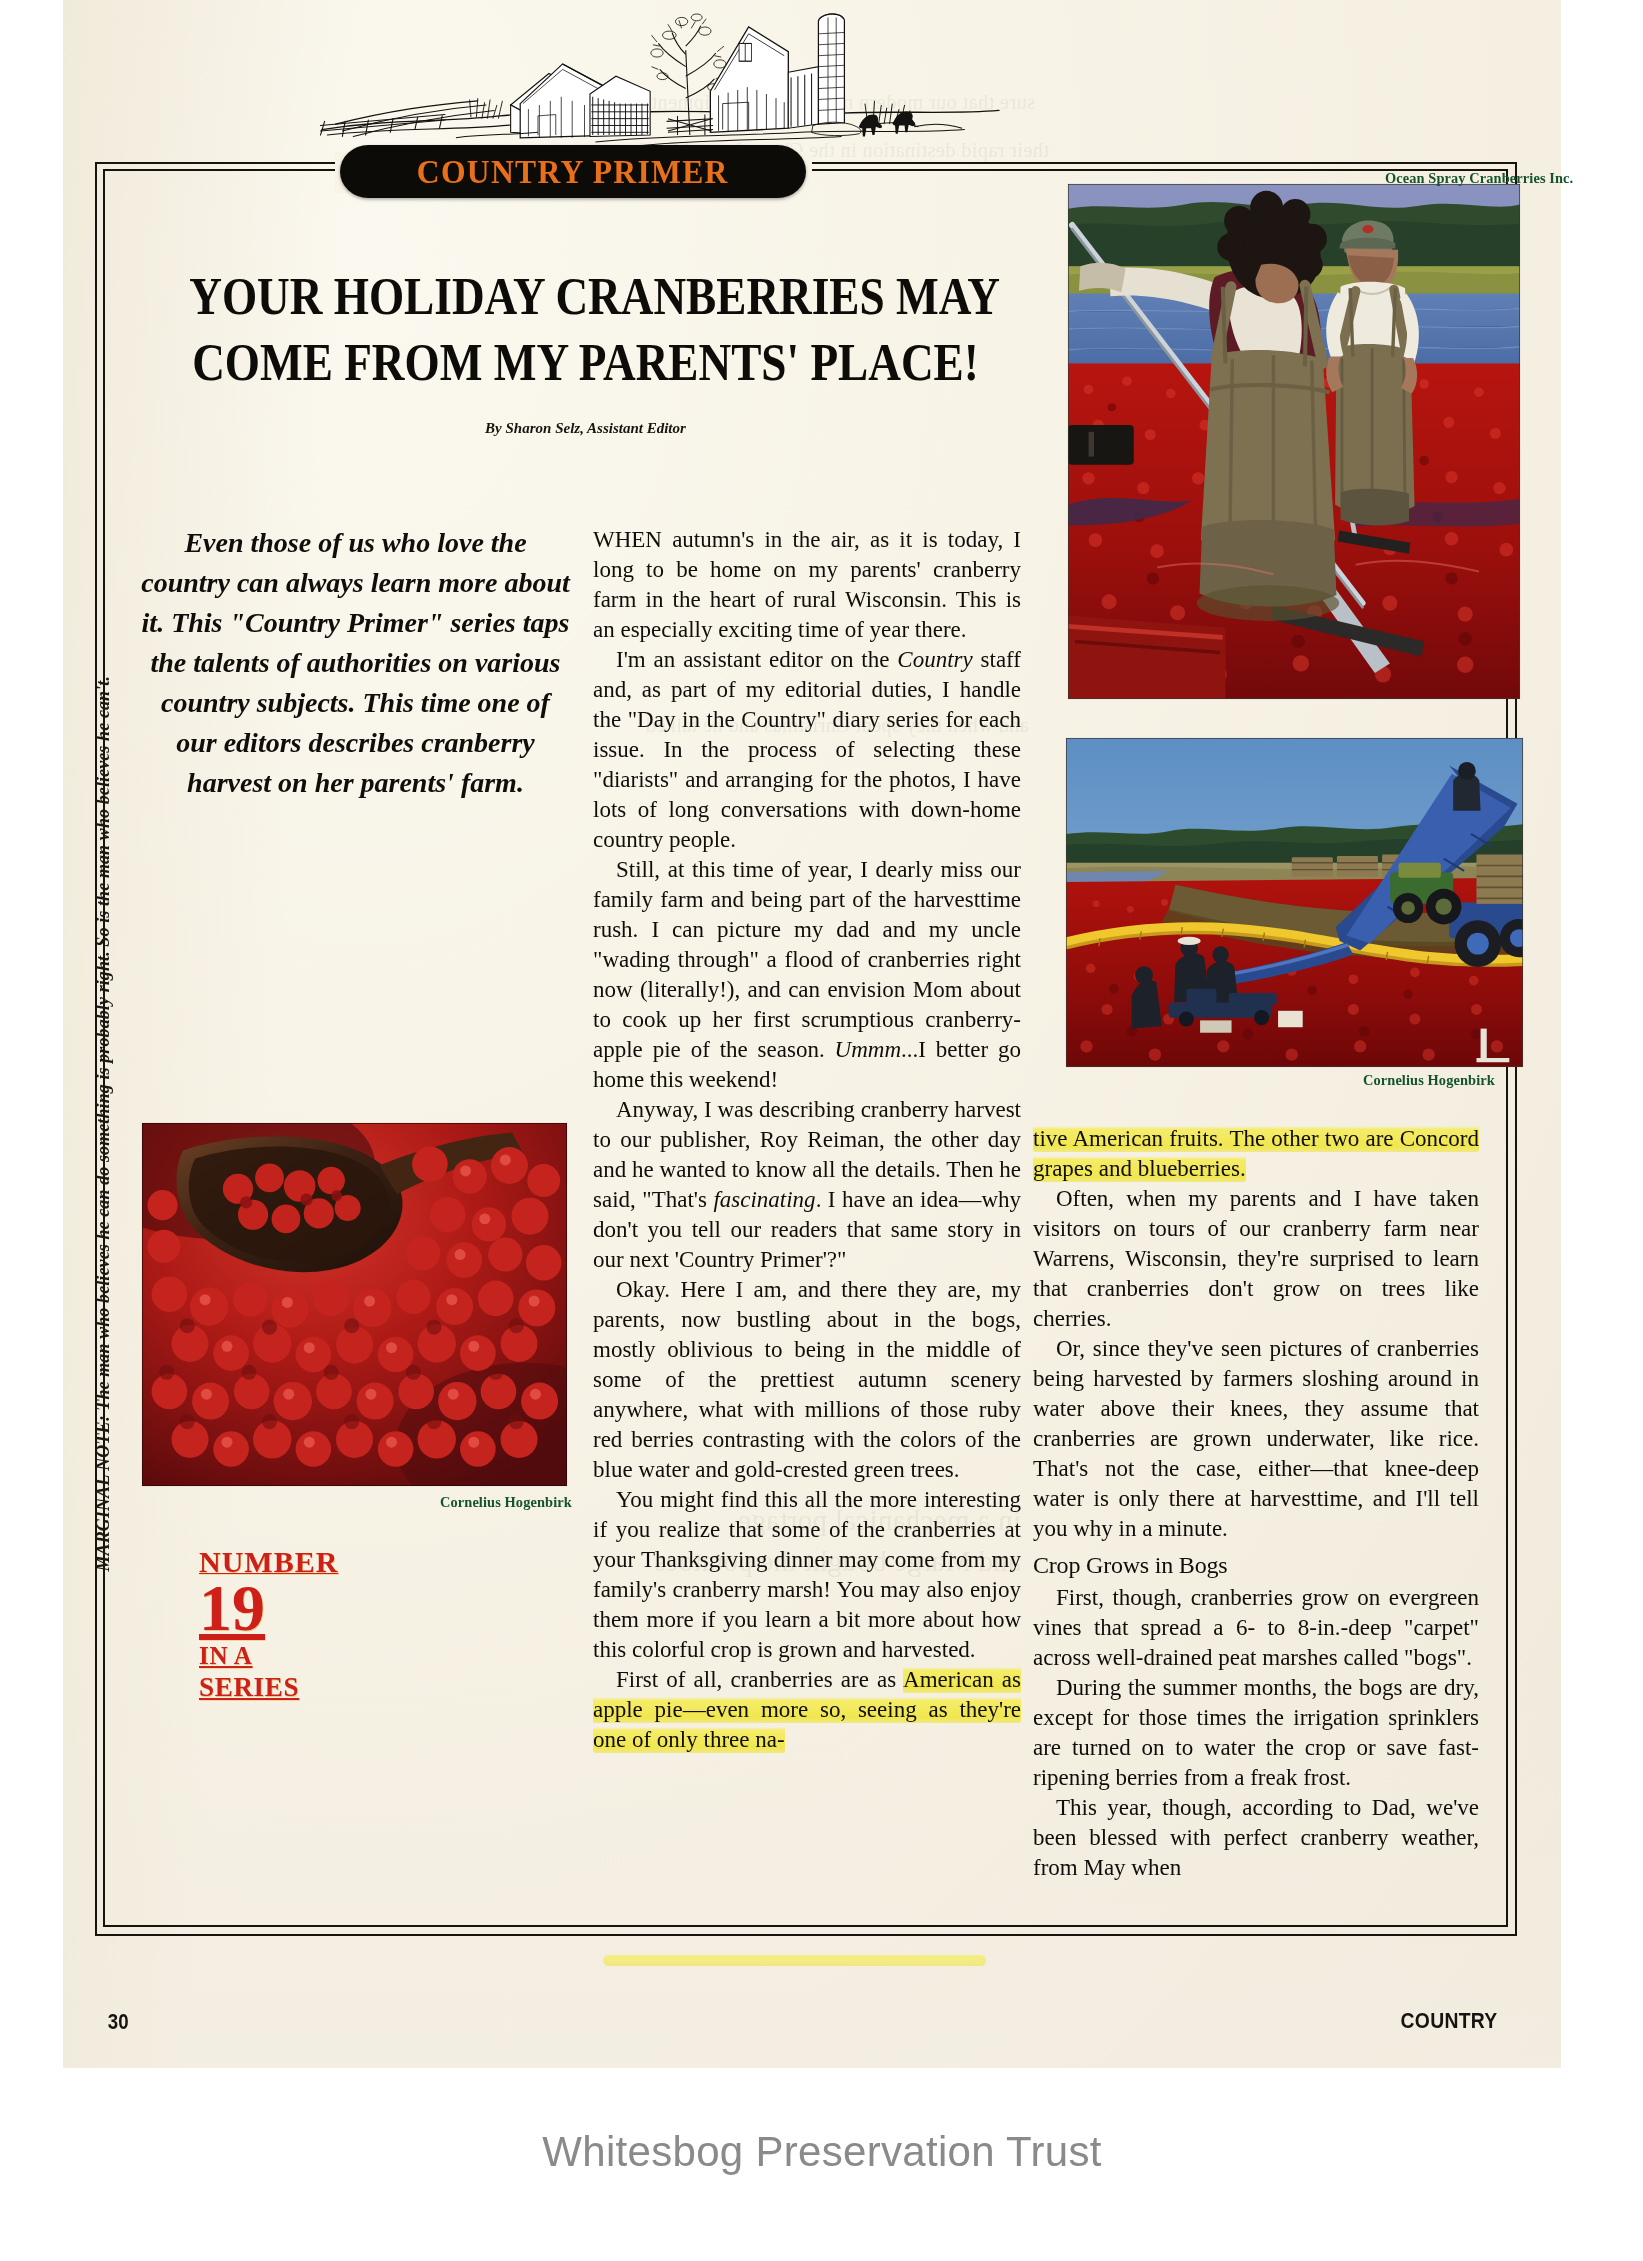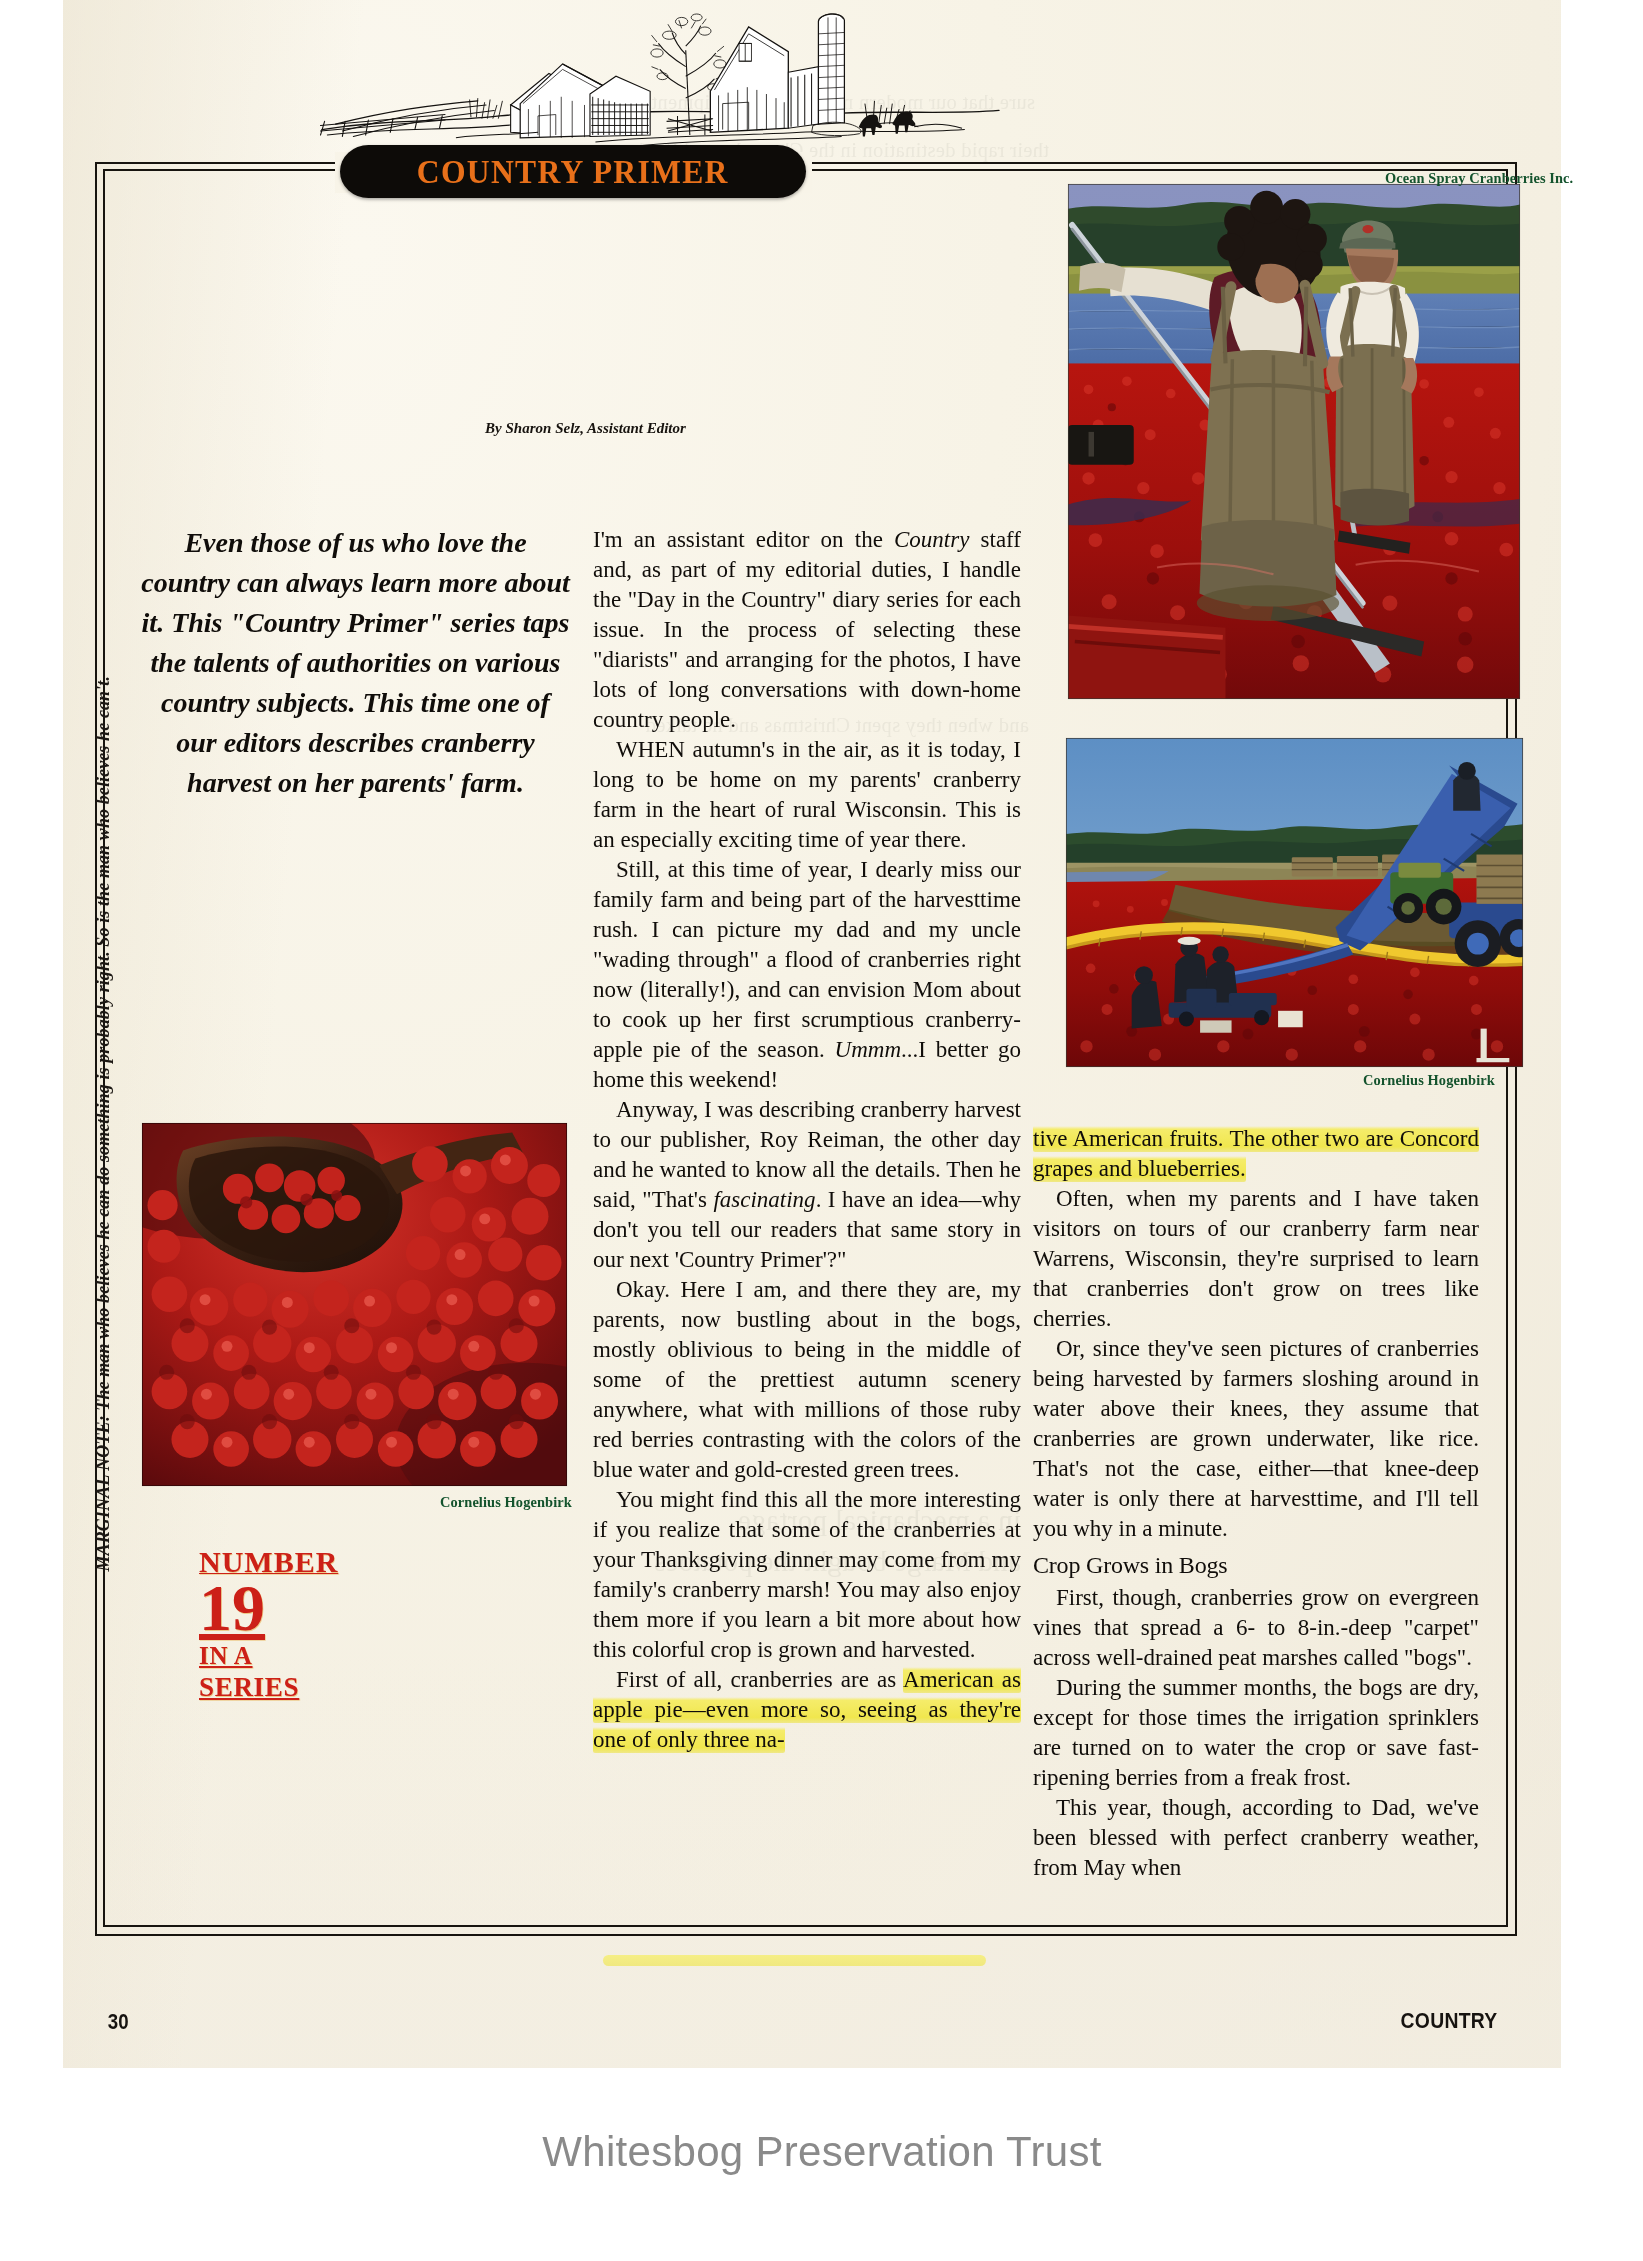--- a/index.html
+++ b/index.html
@@ -430,20 +430,24 @@
   <div id="frame-outer"></div>
   <div id="frame-inner"></div>
   <div id="frame-gap"></div>
 
   <div id="primer-badge">
     <span class="label">COUNTRY PRIMER</span>
   </div>
 
   <div id="marginal-note">MARGINAL NOTE: The man who believes he can do something is probably right. So is the man who believes he can't.</div>
 
+  <div id="headline">
+    <div class="hl-line">YOUR HOLIDAY CRANBERRIES MAY</div>
+    <div class="hl-line">COME FROM MY PARENTS' PLACE!</div>
+  </div>
   <div id="byline">By Sharon Selz, Assistant Editor</div>
 
   <div class="col" id="col-left">
     <div class="deck">
       <p>Even those of us who love the country can always learn more about it. This "Country Primer" series taps the talents of authorities on various country subjects. This time one of our editors describes cranberry harvest on her parents' farm.</p>
     </div>
   </div>
 
   <div class="photo" id="photo-berries">
     <svg viewBox="0 0 620 530" preserveAspectRatio="none">
@@ -585,22 +589,22 @@
   <div class="credit" id="credit-berries">Cornelius Hogenbirk</div>
 
   <div id="series-block">
     <span class="num-word">NUMBER</span>
     <span class="num-big">19</span>
     <span class="in-a">IN A</span>
     <span class="series">SERIES</span>
   </div>
 
   <div class="col body-copy" id="col-mid">
+    <p>WHEN autumn's in the air, as it is today, I long to be home on my parents' cranberry farm in the heart of rural Wisconsin. This is an especially exciting time of year there.</p>
     <p><span>I'm an assistant editor on the </span><i>Country</i><span> staff and, as part of my editorial duties, I handle the "Day in the Country" diary series for each issue. In the process of selecting these "diarists" and arranging for the photos, I have lots of long conversations with down-home country people.</span></p>
-    <p>WHEN autumn's in the air, as it is today, I long to be home on my parents' cranberry farm in the heart of rural Wisconsin. This is an especially exciting time of year there.</p>
     <p><span>Still, at this time of year, I dearly miss our family farm and being part of the harvesttime rush. I can picture my dad and my uncle "wading through" a flood of cranberries right now (literally!), and can envision Mom about to cook up her first scrumptious cranberry-apple pie of the season. </span><i>Ummm</i><span>...I better go home this weekend!</span></p>
     <p><span>Anyway, I was describing cranberry harvest to our publisher, Roy Reiman, the other day and he wanted to know all the details. Then he said, "That's </span><i>fascinating</i><span>. I have an idea—why don't you tell our readers that same story in our next 'Country Primer'?"</span></p>
     <p>Okay. Here I am, and there they are, my parents, now bustling about in the bogs, mostly oblivious to being in the middle of some of the prettiest autumn scenery anywhere, what with millions of those ruby red berries contrasting with the colors of the blue water and gold-crested green trees.</p>
     <p>You might find this all the more interesting if you realize that some of the cranberries at your Thanksgiving dinner may come from my family's cranberry marsh! You may also enjoy them more if you learn a bit more about how this colorful crop is grown and harvested.</p>
     <p><span>First of all, cranberries are as </span><span class="hl-mark">American as apple pie—even more so, seeing as they're one of only three na-</span></p>
   </div>
 
   <div class="hl-under" style="left:603px; top:1955px; width:383px; height:11px; opacity:.8;"></div>
 
   <div class="col body-copy" id="col-right">

